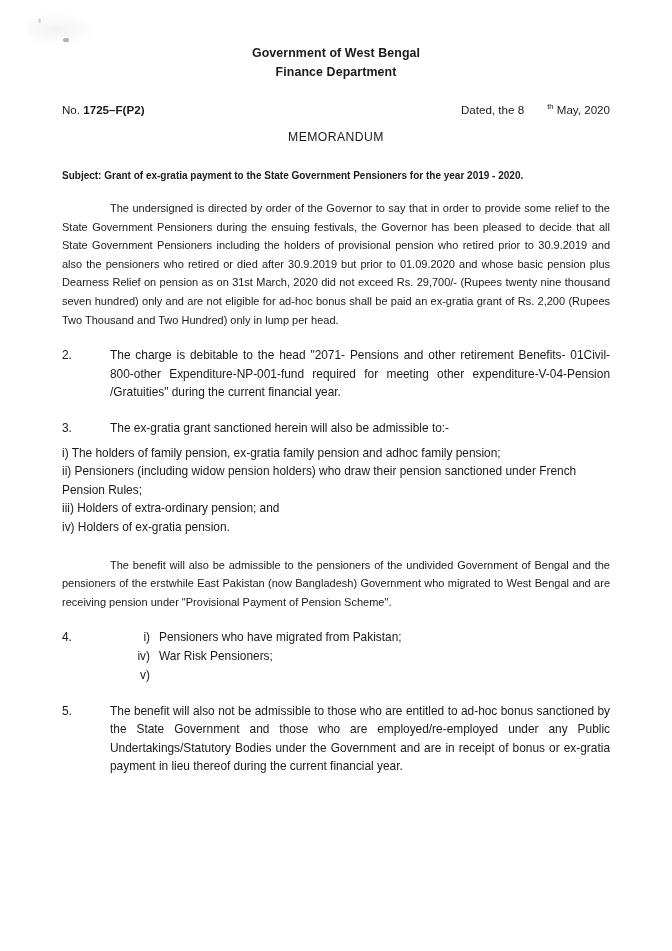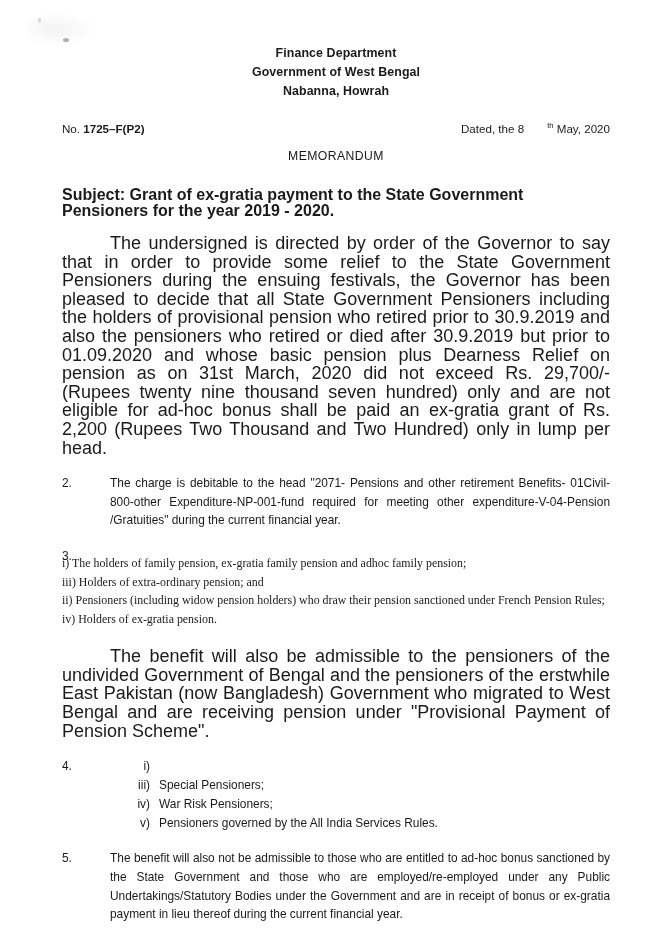--- a/index.html
+++ b/index.html
@@ -76,29 +76,29 @@
   .memo-title {
     text-align: center;
     margin-top: 14px;
     font-size: 12.2px;
     letter-spacing: .45px;
   }
 
   
   .subject {
     margin-top: 24px;
-    font-size: 16px;
+    font-size: 10px;
     font-weight: bold;
     line-height: 16px;
   }
 
   
   .para {
     margin-top: 15px;
-    font-size: 18px;
+    font-size: 11px;
     line-height: 18.6px;
     text-align: justify;
     text-justify: inter-word;
   }
   .para.indent { text-indent: 48px; }
   .para.tight { margin-top: 19px; }
 
   .numpara {
     margin-top: 17px;
     font-size: 11.9px;
@@ -108,24 +108,23 @@
     padding-left: 48px;
   }
   .numpara .num {
     position: absolute;
     left: 0;
     top: 0;
   }
 
   
   .flushlist {
-    margin-top: 24px;
+    margin-top: 6px;
     font-size: 11.9px;
     line-height: 18.6px;
-    font-family: Liberation Serif, serif;
   }
   .flushlist .li { text-align: left; }
 
   
   .indentlist {
     margin-top: 17px;
     font-size: 11.9px;
     line-height: 18.8px;
   }
   .indentlist .row {
@@ -148,73 +147,69 @@
 
 <div class="page">
 
   <div class="smudge"></div>
   <div class="speck speck-a"></div>
   <div class="speck speck-b"></div>
 
   <div class="content">
 
     <div class="letterhead">
+      <div>Government of West Bengal</div>
       <div>Finance Department</div>
-      <div>Government of West Bengal</div>
-      <div>Nabanna, Howrah</div>
     </div>
 
     <div class="refrow">
       <div class="refno"><span class="lbl">No. </span><span class="val">1725–F(P2)</span></div>
       <div class="refdate nowrap"><span>Dated, the 8</span><sup>th</sup><span> May, 2020</span></div>
     </div>
 
     <div class="memo-title">MEMORANDUM</div>
 
     <div class="subject">Subject: Grant of ex-gratia payment to the State Government Pensioners for the year 2019 - 2020.</div>
 
     <div class="para indent">The undersigned is directed by order of the Governor to say that in order to provide some relief to the State Government Pensioners during the ensuing festivals, the Governor has been pleased to decide that all State Government Pensioners including the holders of provisional pension who retired prior to 30.9.2019 and also the pensioners who retired or died after 30.9.2019 but prior to 01.09.2020 and whose basic pension plus Dearness Relief on pension as on 31st March, 2020 did not exceed Rs. 29,700/- (Rupees twenty nine thousand seven hundred) only and are not eligible for ad-hoc bonus shall be paid an ex-gratia grant of Rs. 2,200 (Rupees Two Thousand and Two Hundred) only in lump per head.</div>
 
     <div class="numpara">
       <span class="num">2.</span>
       <span>The charge is debitable to the head "2071- Pensions and other retirement Benefits- 01Civil-800-other Expenditure-NP-001-fund required for meeting other expenditure-V-04-Pension /Gratuities" during the current financial year.</span>
     </div>
 
     <div class="numpara">
       <span class="num">3.</span>
+      <span>The ex-gratia grant sanctioned herein will also be admissible to:-</span>
     </div>
 
     <div class="flushlist">
       <div class="li">i) The holders of family pension, ex-gratia family pension and adhoc family pension;</div>
+      <div class="li">ii) Pensioners (including widow pension holders) who draw their pension sanctioned under French Pension Rules;</div>
       <div class="li">iii) Holders of extra-ordinary pension; and</div>
-      <div class="li">ii) Pensioners (including widow pension holders) who draw their pension sanctioned under French Pension Rules;</div>
       <div class="li">iv) Holders of ex-gratia pension.</div>
     </div>
 
     <div class="para indent tight">The benefit will also be admissible to the pensioners of the undivided Government of Bengal and the pensioners of the erstwhile East Pakistan (now Bangladesh) Government who migrated to West Bengal and are receiving pension under "Provisional Payment of Pension Scheme".</div>
 
     <div class="numpara">
       <span class="num">4.</span>
     </div>
 
     <div class="indentlist">
       <div class="row">
         <span class="rn">i)</span>
-      </div>
-      <div class="row">
-        <span class="rn">iii)</span>
-        <span class="txt">Special Pensioners;</span>
+        <span class="txt">Pensioners who have migrated from Pakistan;</span>
       </div>
       <div class="row">
         <span class="rn">iv)</span>
         <span class="txt">War Risk Pensioners;</span>
       </div>
       <div class="row">
         <span class="rn">v)</span>
-        <span class="txt">Pensioners governed by the All India Services Rules.</span>
       </div>
     </div>
 
     <div class="numpara">
       <span class="num">5.</span>
       <span>The benefit will also not be admissible to those who are entitled to ad-hoc bonus sanctioned by the State Government and those who are employed/re-employed under any Public Undertakings/Statutory Bodies under the Government and are in receipt of bonus or ex-gratia payment in lieu thereof during the current financial year.</span>
     </div>
 
   </div>
 </div>

